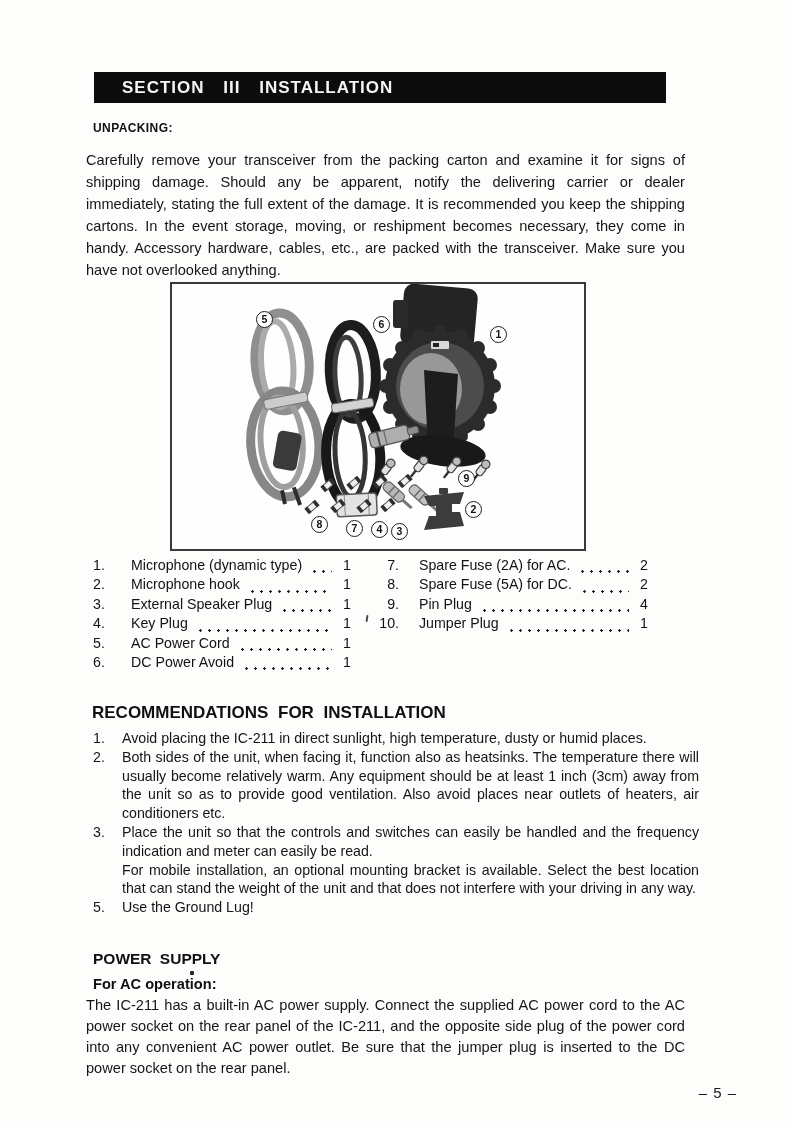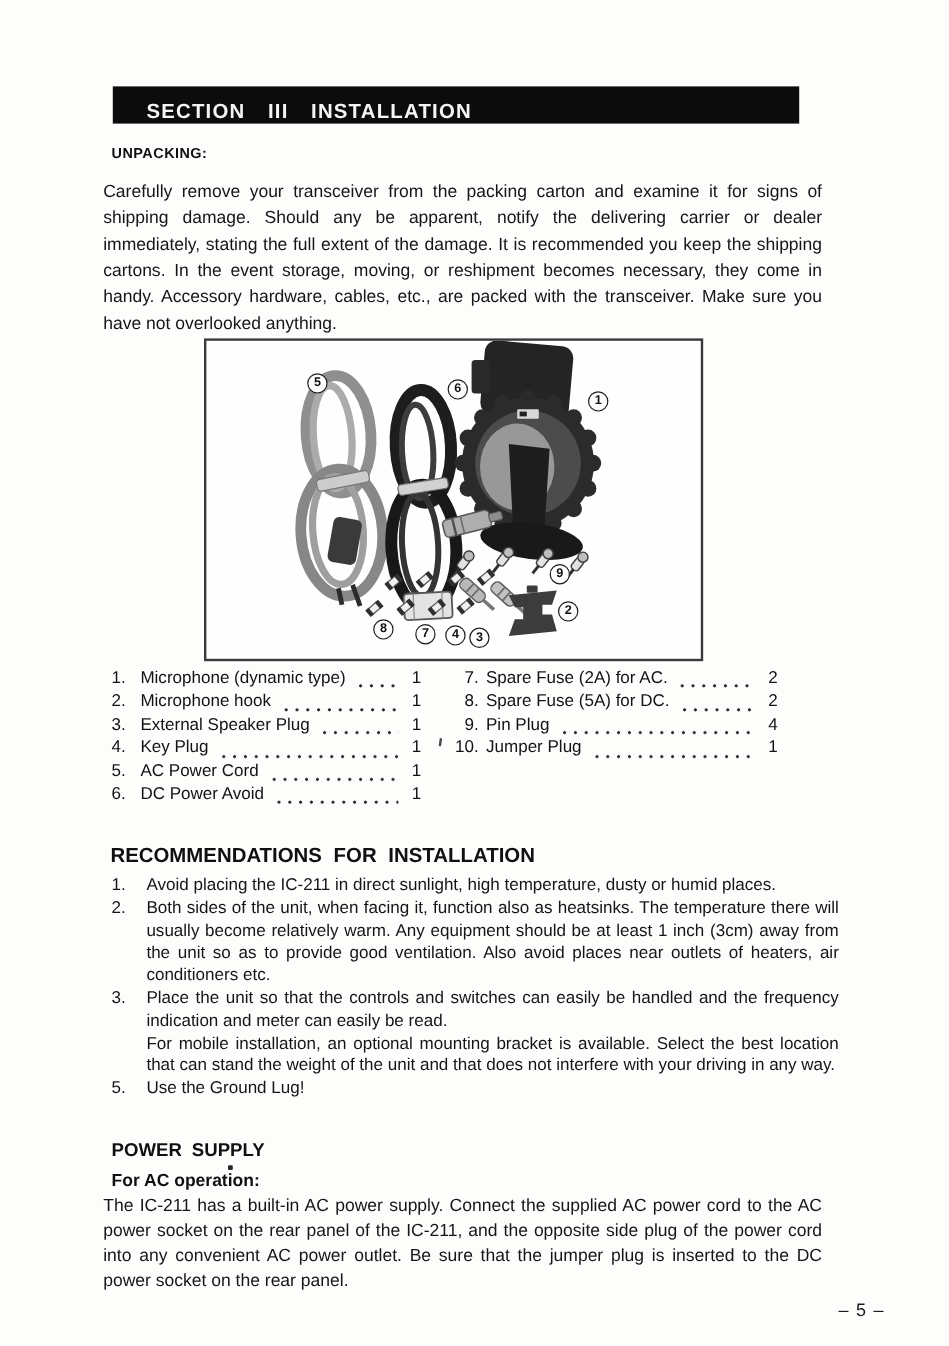--- a/index.html
+++ b/index.html
@@ -9,21 +9,21 @@
     font-family:"Liberation Sans", sans-serif;
     color:#161616;
   }
   .page{
     position:relative;width:791px;height:1122px;
     background:#fdfdfc;overflow:hidden;
   }
   
   .section-bar{
     position:absolute;left:94px;top:72px;width:572px;height:31px;
-    background:#0c0c0c;display:flex;align-items:flex-end;
+    background:#0c0c0c;display:flex;align-items:center;
   }
   .section-bar .title{
     color:#f5f5f3;font-size:17px;font-weight:bold;
     padding-left:28px;letter-spacing:1px;word-spacing:13px;
     white-space:nowrap;
   }
   
   .h-bold{position:absolute;font-weight:bold;color:#101010;}
   .unpacking-h{left:93px;top:121px;font-size:12px;letter-spacing:.4px;}
   .rec-h{left:92px;top:703px;font-size:17px;word-spacing:5px;}
@@ -49,21 +49,21 @@
     display:flex;align-items:center;justify-content:center;line-height:1;
   }
   
   .acc-col{position:absolute;top:557px;font-size:14.2px;color:#121212;}
   .acc-col-left{left:93px;width:258px;}
   .acc-col-right{left:374px;width:274px;}
   .acc-row{display:flex;align-items:baseline;height:19.4px;}
   .acc-num{flex:none;}
   .acc-col-left .acc-num{width:18px;}
   .acc-col-right .acc-num{width:25px;text-align:right;}
-  .acc-label{flex:none;margin-left:6px;white-space:nowrap;text-align:center;}
+  .acc-label{flex:none;margin-left:20px;white-space:nowrap;text-align:center;}
   .leader{
     flex:1;height:13px;margin:0 5px 0 8px;align-self:flex-end;
     background-image:radial-gradient(circle,#1b1b1b 1.1px,transparent 1.45px);
     background-size:9px 5px;background-repeat:repeat-x;
     background-position:left bottom 2px;
   }
   .acc-qty{flex:none;width:14px;text-align:right;}
   .acc-note{height:19.4px;padding-left:61px;white-space:nowrap;}
   
   .rec-list{position:absolute;left:93px;top:729px;width:606px;

